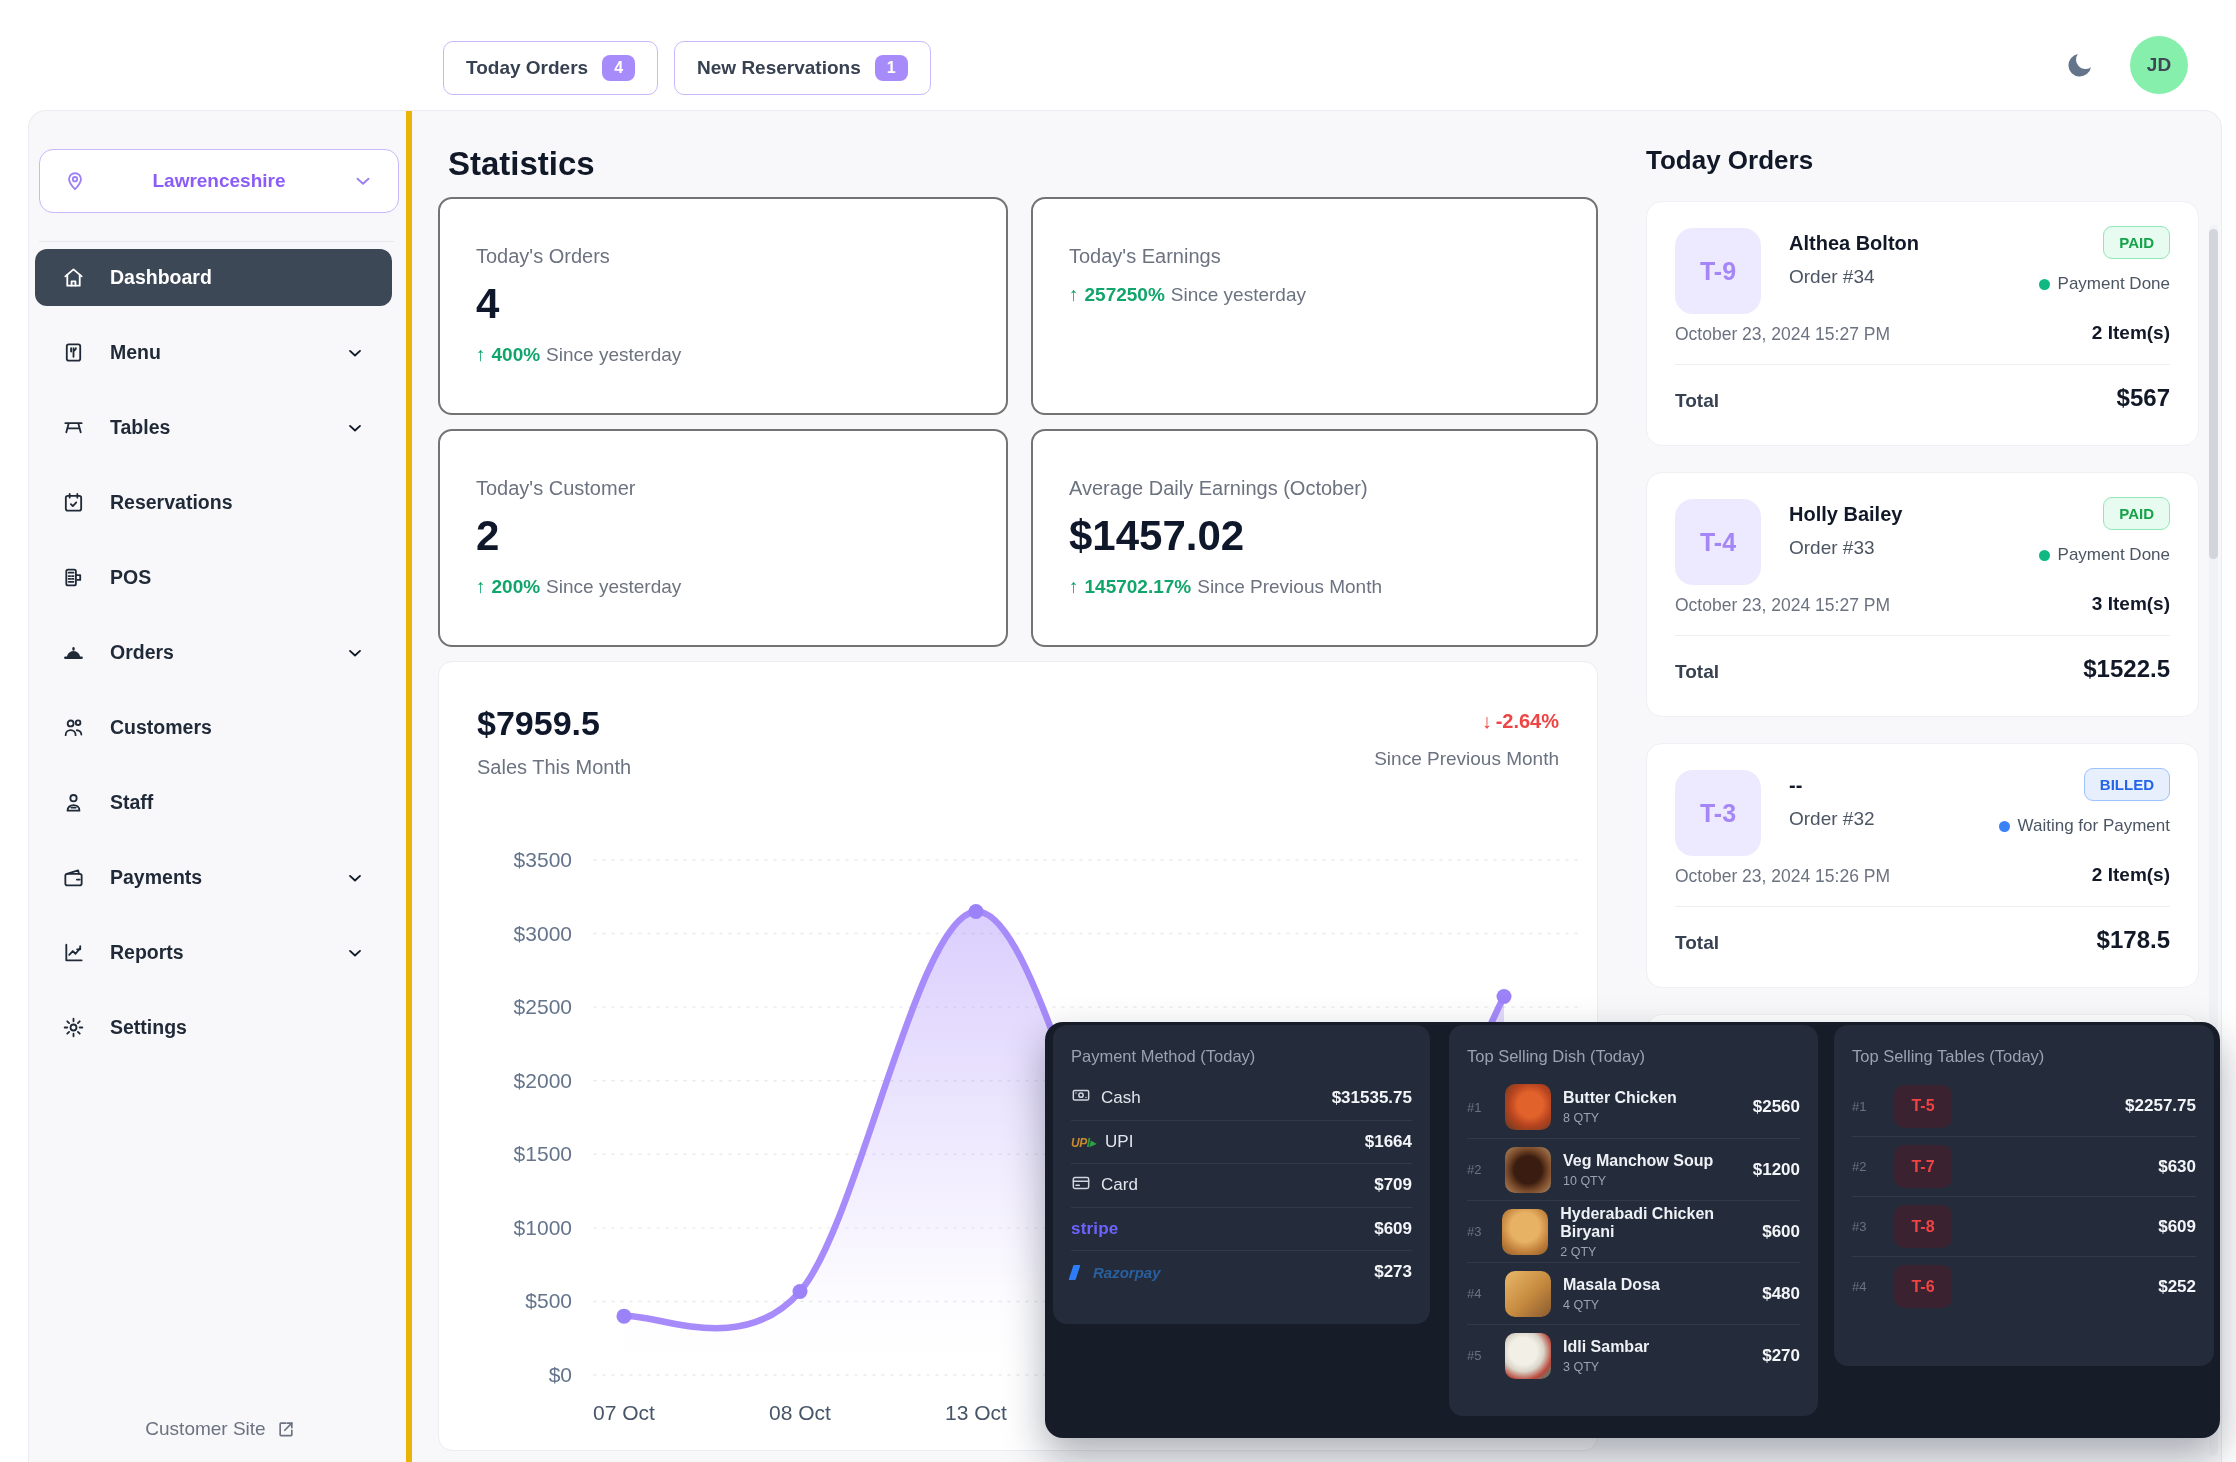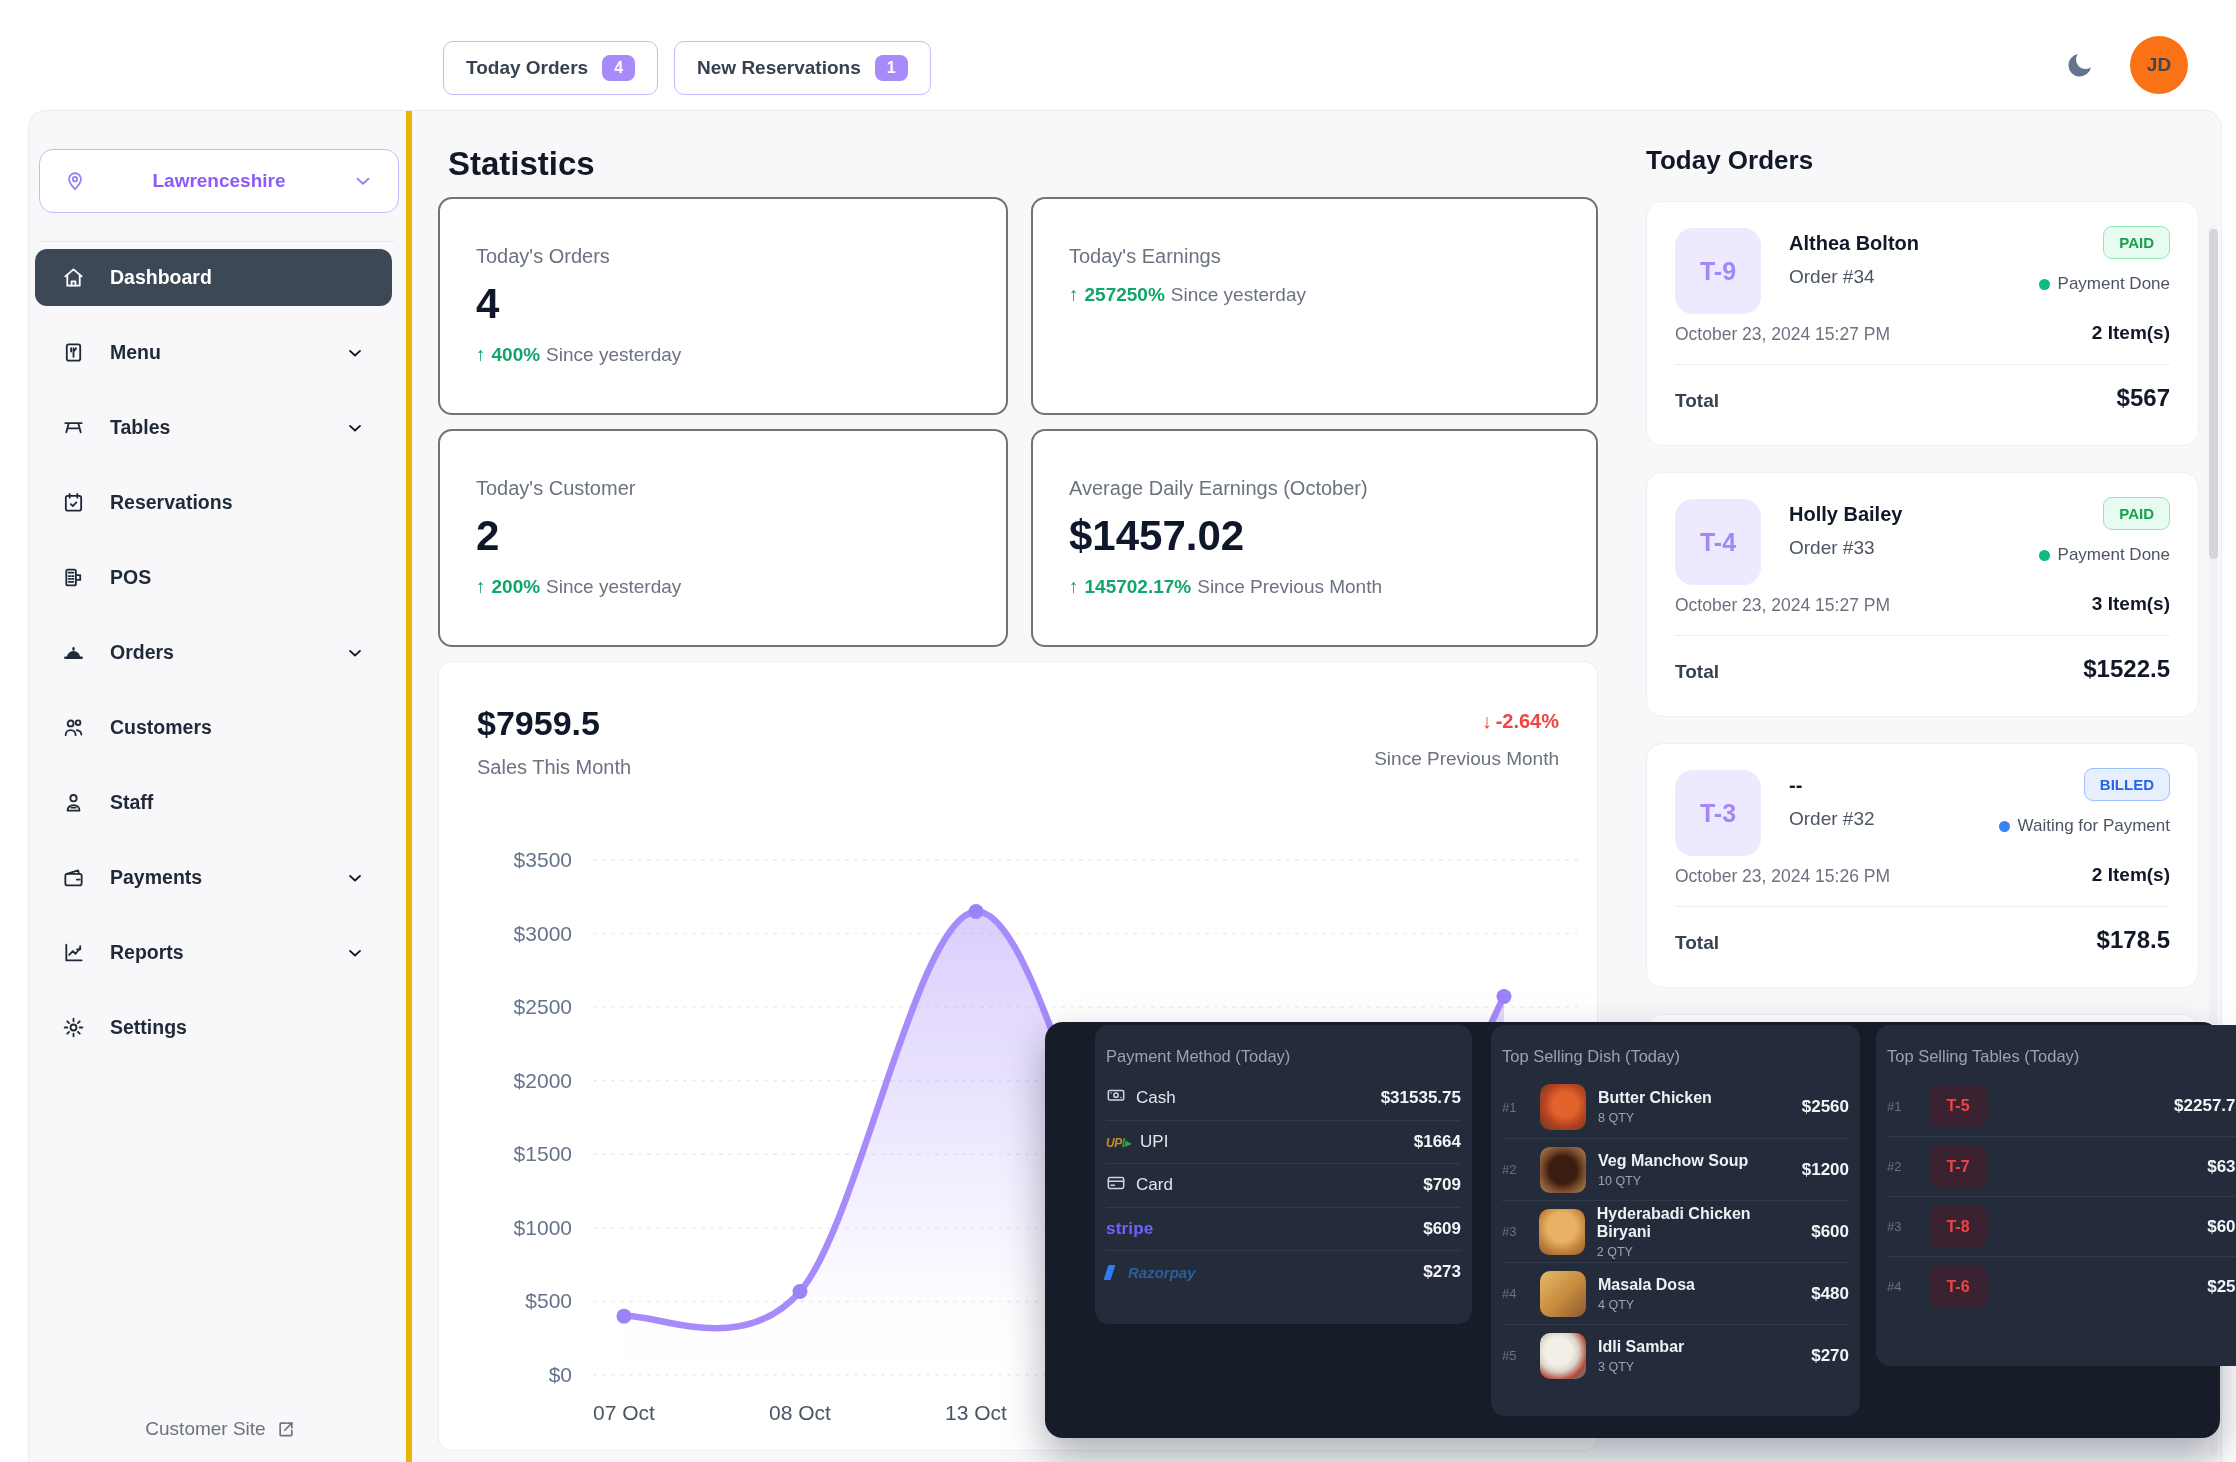--- a/index.html
+++ b/index.html
@@ -7,21 +7,21 @@
   body { position:relative; background:#ffffff; font-family:"Liberation Sans", sans-serif; overflow:hidden; color:#111827; }
 
   
   .topbar { position:absolute; left:0; top:0; right:0; height:110px; background:#fff; }
   .topbar-buttons { position:absolute; left:443px; top:41px; display:flex; gap:16px; }
   .chip-btn { display:flex; align-items:center; gap:14px; height:54px; padding:0 22px; background:#fff;
               border:1.6px solid #c9b8fb; border-radius:10px; font-size:19px; font-weight:700; color:#374151; cursor:pointer; }
   .chip-btn .count { background:#a78bfa; color:#fff; font-size:16px; font-weight:700; border-radius:8px; padding:5px 12px; line-height:1; }
   .topbar-right { position:absolute; right:48px; top:36px; display:flex; align-items:center; gap:34px; }
   .moon svg { width:32px; height:32px; display:block; }
-  .avatar { width:58px; height:58px; border-radius:50%; background:#f97316; display:flex; align-items:center; justify-content:center;
+  .avatar { width:58px; height:58px; border-radius:50%; background:#86efac; display:flex; align-items:center; justify-content:center;
             font-weight:700; font-size:19px; color:#3f4754; cursor:pointer; }
 
   
   .app { position:absolute; left:28px; top:110px; width:2194px; bottom:0; background:#f8f8fa;
          border:1px solid #ebebf0; border-bottom:none; border-radius:18px 18px 0 0; }
 
   
   .sidebar { position:absolute; left:0; top:0; width:383px; height:100%; border-right:6px solid #eab308; }
   .loc-select { position:absolute; left:10px; top:38px; width:360px; height:64px; background:#fff; border:1.6px solid #c9b8fb;
                 border-radius:14px; display:flex; align-items:center; padding:0 24px; color:#8b5cf6; font-weight:700; font-size:19px; cursor:pointer; }
@@ -76,21 +76,21 @@
   .oc-datetime { position:absolute; left:28px; top:122px; font-size:17.5px; color:#6b7280; }
   .oc-items { position:absolute; right:28px; top:120px; font-size:19px; font-weight:700; color:#111827; }
   .oc-divider { position:absolute; left:28px; right:28px; top:162px; height:1px; background:#eceef2; }
   .oc-total-label { position:absolute; left:28px; top:188px; font-size:19px; font-weight:700; color:#374151; }
   .oc-total { position:absolute; right:28px; top:182px; font-size:24px; font-weight:700; color:#111827; }
   .order-card-sliver { background:#fff; border:1px solid #eef0f3; border-bottom:none; border-radius:16px 16px 0 0; height:34px; }
 
   
   .overlay { position:absolute; left:1045px; top:1022px; width:1175px; height:416px; background:#161c28; border-radius:18px;
              box-shadow:0 18px 40px rgba(15,23,42,.35); z-index:50; }
-  .dk-panel { position:absolute; top:3px; background:#242b3a; border-radius:14px; padding:22px 11px;margin-left:42px; }
+  .dk-panel { position:absolute; top:3px; background:#242b3a; border-radius:14px; padding:22px 18px; }
   .pm-panel { left:8px; width:377px; height:299px; }
   .dish-panel { left:404px; width:369px; height:391px; }
   .tbl-panel { left:789px; width:380px; height:341px; }
   .dk-title { font-size:16.5px; color:#9aa3b2; margin-bottom:10px; }
   .dk-row { display:flex; align-items:center; border-top:1px solid rgba(255,255,255,.07); }
   .dk-row:first-of-type { border-top:none; }
   .pm-row { height:43.5px; }
   .pm-label { display:flex; align-items:center; gap:10px; font-size:17px; color:#e2e6ec; }
   .pm-label svg { width:20px; height:20px; stroke:#cfd6df; fill:none; stroke-width:1.8; stroke-linecap:round; stroke-linejoin:round; }
   .pm-amount { margin-left:auto; font-size:17px; font-weight:700; color:#f3f5f8; }

